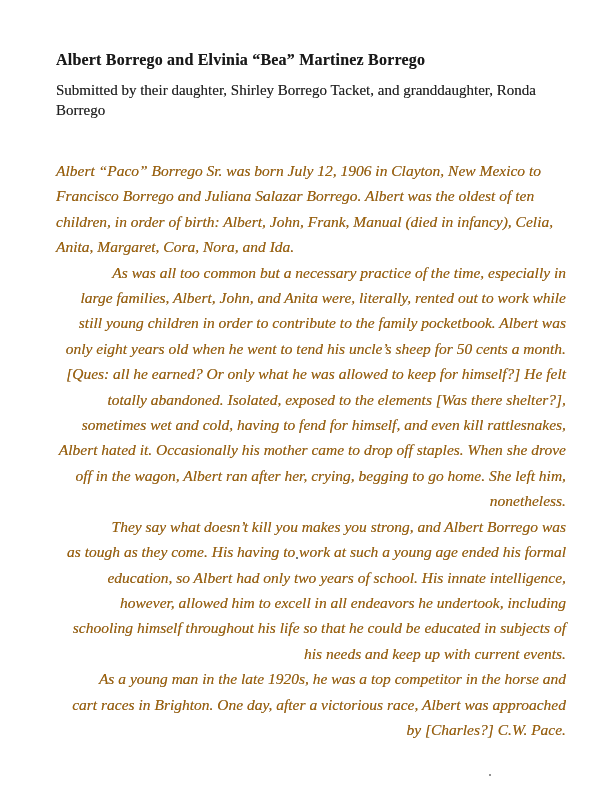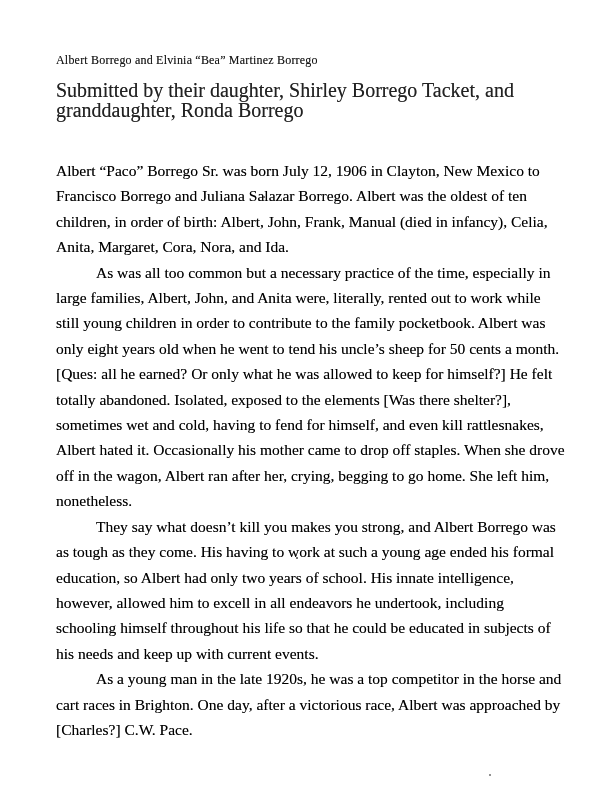--- a/index.html
+++ b/index.html
@@ -18,45 +18,47 @@
     
     text-shadow: 0 0 0.5px rgba(40,40,40,0.55);
   }
   .content {
     position: absolute;
     left: 56px;
     top: 50px;
     width: 510px;
   }
   .doc-title {
-    font-size: 12px;
-    font-weight: normal;
+    font-size: 16px;
+    font-weight: bold;
     letter-spacing: 0.2px;
     margin: 0 0 10px 0;
     line-height: 20px;
     color: #181818;
   }
   .doc-byline {
-    font-size: 20px;
+    font-size: 15px;
     margin: 0;
     line-height: 20px;
     color: #222222;
   }
   .body-text {
     margin-top: 38px;
   }
   .body-text p {
     font-size: 15.5px;
     line-height: 25.4px;
     margin: 0;
     text-align: left;
-    color: #000000;
+    color: #a16207;
+    font-style: italic;
   }
   .body-text p.indent {
     text-indent: 40px;
+    text-align: right;
   }
   .speck {
     position: absolute;
     background: #4a4a4a;
     border-radius: 50%;
   }
   .speck-1 { left: 263px; top: 196px; width: 2px; height: 2px; }
   .speck-2 { left: 296px; top: 557px; width: 2px; height: 2px; }
   .speck-3 { left: 489px; top: 774px; width: 2px; height: 2px; opacity: 0.8; }
 </style>

